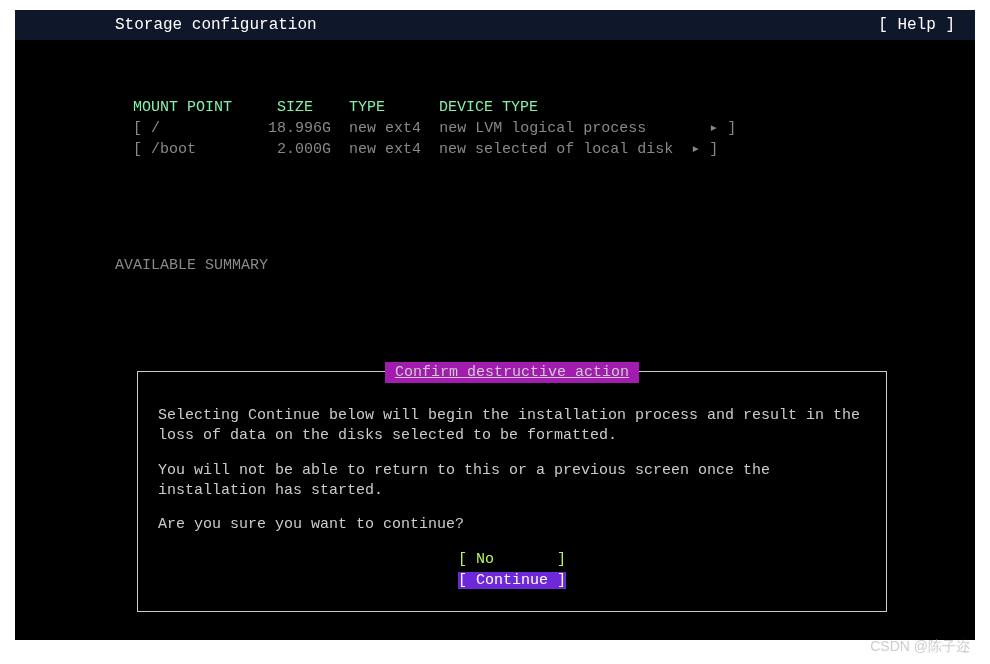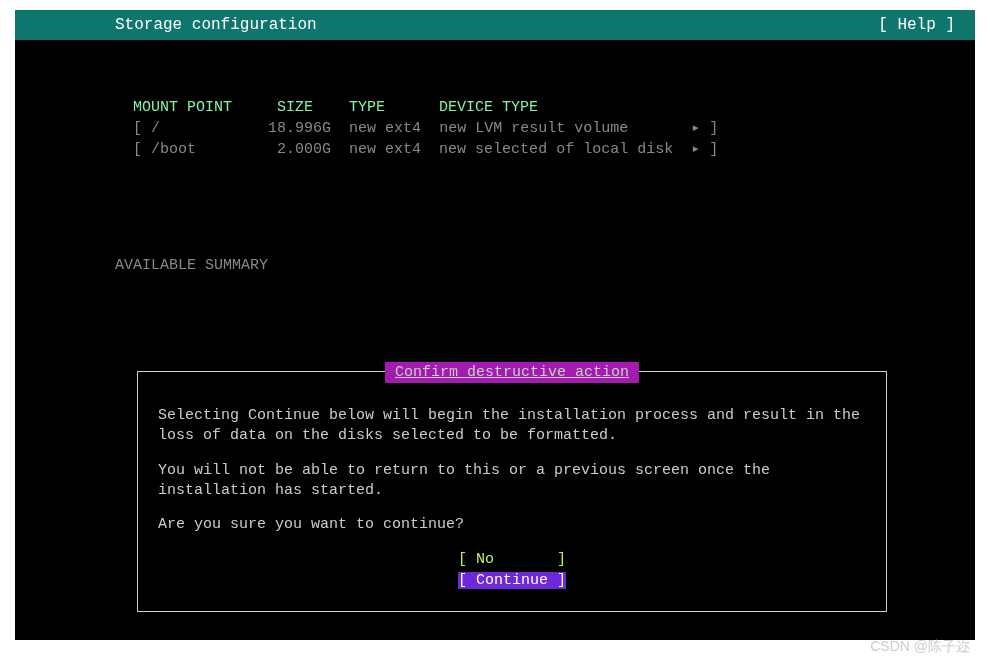--- a/index.html
+++ b/index.html
@@ -13,21 +13,21 @@
       overflow: hidden;
     }
     .terminal {
       background: #000;
       width: 960px;
       height: 630px;
       margin: 10px auto;
       position: relative;
     }
     .header-bar {
-      background: #0f766e;
+      background: #0f172a;
       height: 30px;
       display: flex;
       justify-content: space-between;
       align-items: center;
       padding: 0 20px 0 100px;
       color: #fff;
       font-size: 16px;
     }
     .body-content {
       padding: 15px 100px 0 100px;
@@ -94,21 +94,21 @@
 <body>
 
 <div class="terminal">
   <div class="header-bar">
     <span>Storage configuration</span>
     <span>[ Help ]</span>
   </div>
 
   <div class="body-content">
     <div class="fs-table"><span class="fs-header"><span>MOUNT POINT</span>     <span>SIZE</span>    <span>TYPE</span>      <span>DEVICE TYPE</span></span>
-<span class="fs-row">[ <span>/</span>            <span>18.996G</span>  <span>new ext4</span>  <span>new LVM result volume</span>       <span class="arrow">▸</span> ]</span>
+<span class="fs-row">[ <span>/</span>            <span>18.996G</span>  <span>new ext4</span>  <span>new LVM logical process</span>       <span class="arrow">▸</span> ]</span>
 <span class="fs-row">[ <span>/boot</span>         <span>2.000G</span>  <span>new ext4</span>  <span>new selected of local disk</span>  <span class="arrow">▸</span> ]</span></div>
 
     <div class="section-title">AVAILABLE SUMMARY</div>
 
     <div class="dialog">
       <span class="dialog-title">Confirm destructive action</span>
       <div class="dialog-text">Selecting Continue below will begin the installation process and result in the loss of data on the disks selected to be formatted.</div>
       <div class="dialog-text">You will not be able to return to this or a previous screen once the installation has started.</div>
       <div class="dialog-text">Are you sure you want to continue?</div>
       <div class="dialog-buttons"><span class="btn-no">[ <span>No</span>       ]</span>

